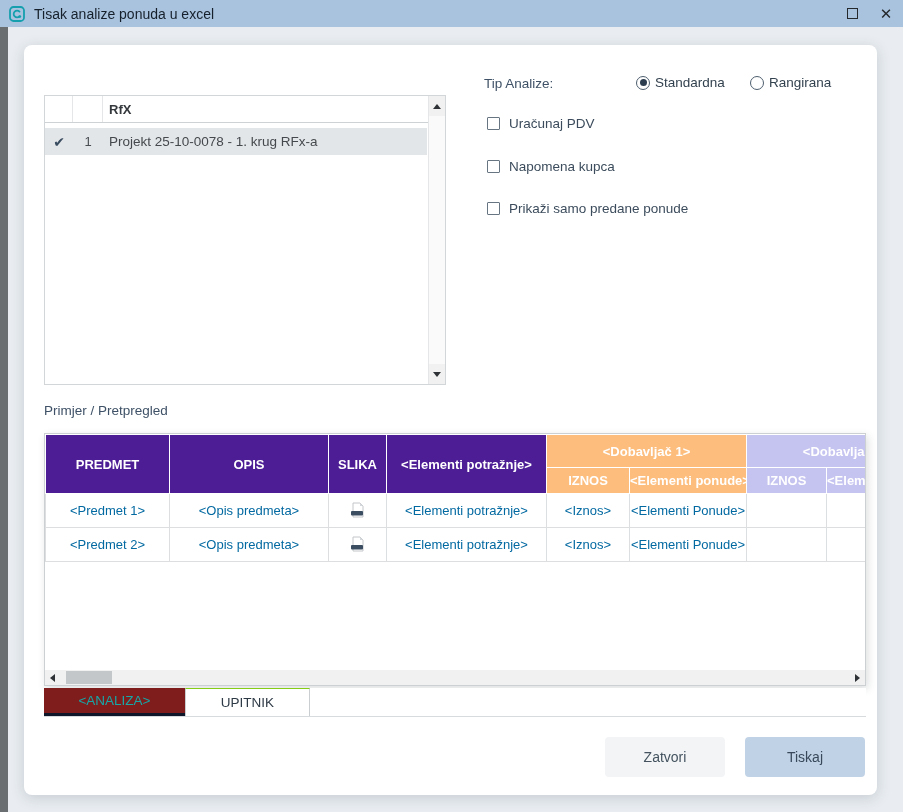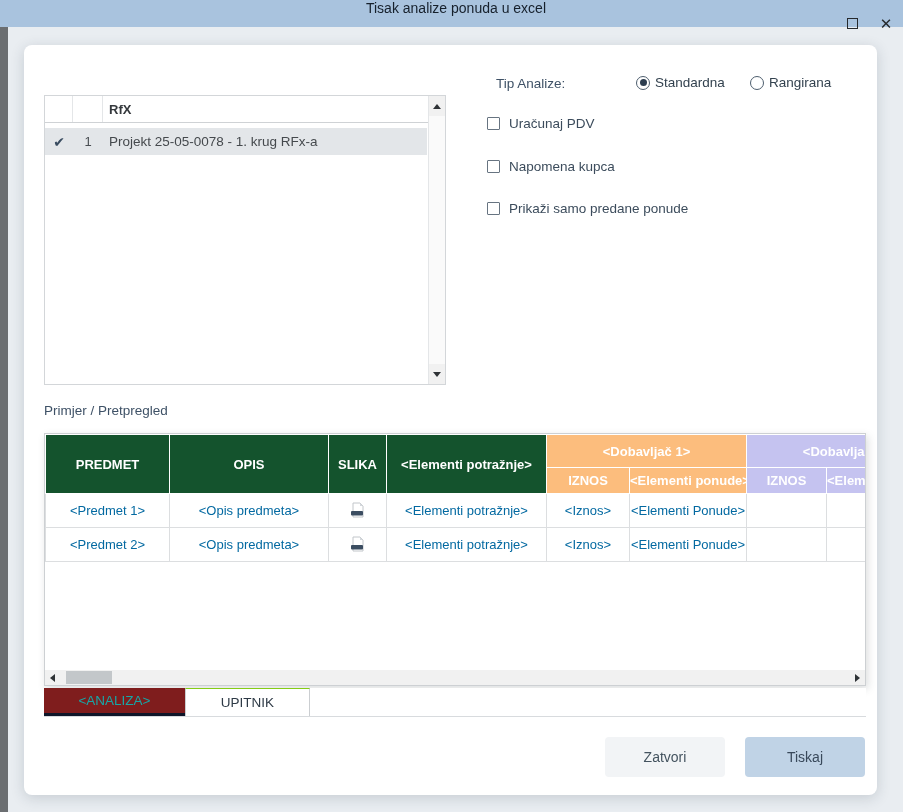--- a/index.html
+++ b/index.html
@@ -1,21 +1,21 @@
 <!DOCTYPE html>
 <html><head>
 <meta charset="utf-8">
 <style>
   * { margin:0; padding:0; box-sizing:border-box; }
   html,body { width:903px; height:812px; overflow:hidden;
     font-family:"Liberation Sans","DejaVu Sans",sans-serif; background:#e9edf1; }
 
   
   .titlebar { position:absolute; left:0; top:0; width:903px; height:27px;
-    background:#a9c3de; display:flex; align-items:center;flex-direction:column; }
+    background:#a9c3de; display:flex; align-items:center; }
   .app-icon { width:16px; height:16px; margin-left:9px; }
   .title-text { margin-left:9px; font-size:14px; color:#16202c; }
   .win-controls { margin-left:auto; display:flex; align-items:center; height:100%; }
   .win-btn { width:34px; height:100%; display:flex; align-items:center; justify-content:center; cursor:pointer; }
   .max-glyph { width:11px; height:11px; border:1.6px solid #26292c; }
   .close-glyph { font-size:15px; color:#26292c; line-height:1; }
 
   .left-strip { position:absolute; left:0; top:27px; width:8px; height:785px; background:#6b6e71; }
 
   .card { position:absolute; left:24px; top:45px; width:853px; height:750px;
@@ -39,42 +39,42 @@
     display:flex; align-items:center; justify-content:center; cursor:pointer; }
   .vs-up { top:0; } .vs-down { bottom:0; }
   .tri-up { width:0; height:0; border-left:4px solid transparent; border-right:4px solid transparent; border-bottom:5px solid #2e3236; }
   .tri-down { width:0; height:0; border-left:4px solid transparent; border-right:4px solid transparent; border-top:5px solid #2e3236; }
   .tri-left { width:0; height:0; border-top:4px solid transparent; border-bottom:4px solid transparent; border-right:5px solid #2e3236; }
   .tri-right { width:0; height:0; border-top:4px solid transparent; border-bottom:4px solid transparent; border-left:5px solid #2e3236; }
 
   
   .options { position:absolute; left:460px; top:30px; width:380px; }
   .radio-row { position:relative; height:18px; }
-  .opt-label { position:absolute; left:12px; top:1px; font-size:13.5px; color:#3e5166; }
+  .opt-label { position:absolute; left:0; top:1px; font-size:13.5px; color:#3e5166; }
   .radio-item { position:absolute; top:0; display:flex; align-items:center; gap:5px; cursor:pointer; }
   .radio-item.r1 { left:152px;justify-content:space-between; } .radio-item.r2 { left:266px; }
   .radio-circ { width:14px; height:14px; border:1.5px solid #4e5e6e; border-radius:50%;
     display:flex; align-items:center; justify-content:center; }
   .radio-circ.sel::after { content:""; width:7px; height:7px; border-radius:50%; background:#2c3d4f; }
   .radio-item span.lbl { font-size:13.5px; color:#33424f; }
   .cb-item { position:absolute; left:3px; display:flex; align-items:center; gap:9px; cursor:pointer; }
   .cb-box { width:13px; height:13px; border:1.5px solid #677481; border-radius:1px; background:#fff; }
   .cb-item span.lbl { font-size:13.5px; color:#3c4c5c; }
   .cb-item.disabled .cb-box { border-color:#a6b0b9; }
   .cb-item.disabled span.lbl { color:#97a3ae; }
 
   
   .preview-label { position:absolute; left:20px; top:358px; font-size:13.5px; color:#3e5166; }
   .tbl-wrap { position:absolute; left:20px; top:388px; width:822px; height:253px;
     border:1px solid #cdd0d3; background:#fff; box-shadow:2px 3px 8px rgba(60,70,80,.18); }
   .tbl-clip { position:absolute; left:0; top:0; right:0; bottom:15px; overflow:hidden; }
   table.prev { border-collapse:collapse; table-layout:fixed; width:901px; }
   table.prev th { font-size:13px; font-weight:bold; color:#ffffff; text-align:center;
     border:1px solid #ffffff; overflow:hidden; white-space:nowrap; }
-  .th-teal { background:#14532d; }
+  .th-teal { background:#4c1d95; }
   .th-orange { background:#fcbd7d; }
   .th-purple { background:#c5c3f0; }
   tr.grp-row th { height:33px; }
   tr.sub-row th { height:26px; }
   table.prev td { height:34px; font-size:13px; color:#0369a1; text-align:center;
     border:1px solid #dcdee0; border-top:none; background:#fff;
     overflow:hidden; white-space:nowrap; }
   .hscroll { position:absolute; left:0; right:0; bottom:0; height:15px; background:#f1f1f1; }
   .hs-btn { position:absolute; top:0; width:15px; height:15px; display:flex; align-items:center; justify-content:center; cursor:pointer; }
   .hs-left { left:0; } .hs-right { right:0; }
@@ -124,21 +124,21 @@
 
   <div class="rfx-list">
     <div class="rfx-head">
       <div class="c1"></div>
       <div class="c2"></div>
       <div class="c3">RfX</div>
     </div>
     <div class="rfx-row">
       <div class="c1">✔</div>
       <div class="c2">1</div>
-      <div class="c3">Projekt 25-05-0078 - 1. krug RFx-a</div>
+      <div class="c3">Projekt 25-10-0078 - 1. krug RFx-a</div>
     </div>
     <div class="vscroll">
       <div class="vs-btn vs-up">
           <div class="tri-up"></div>
         </div>
       <div class="vs-btn vs-down">
           <div class="tri-down"></div>
         </div>
     </div>
   </div>

